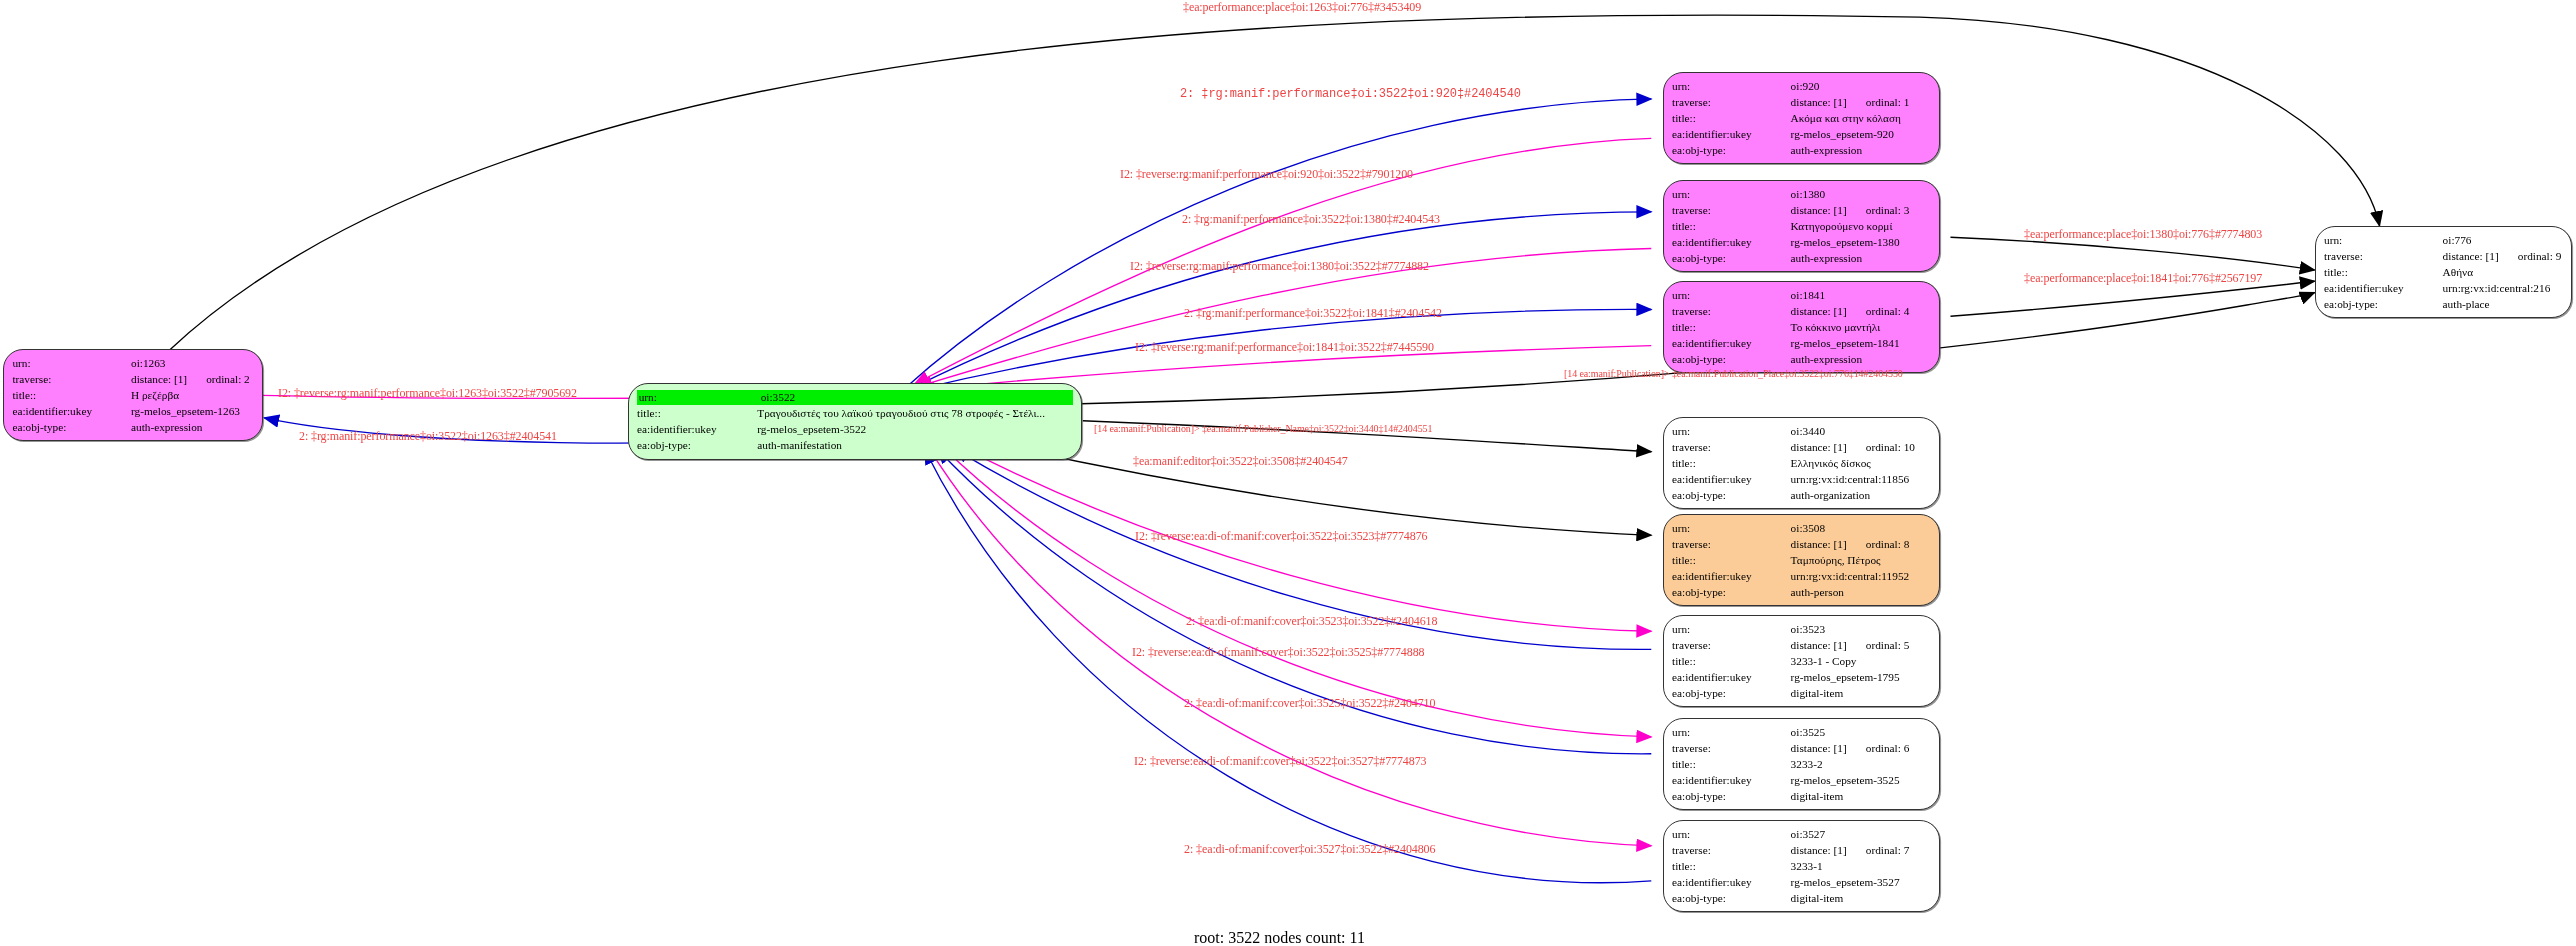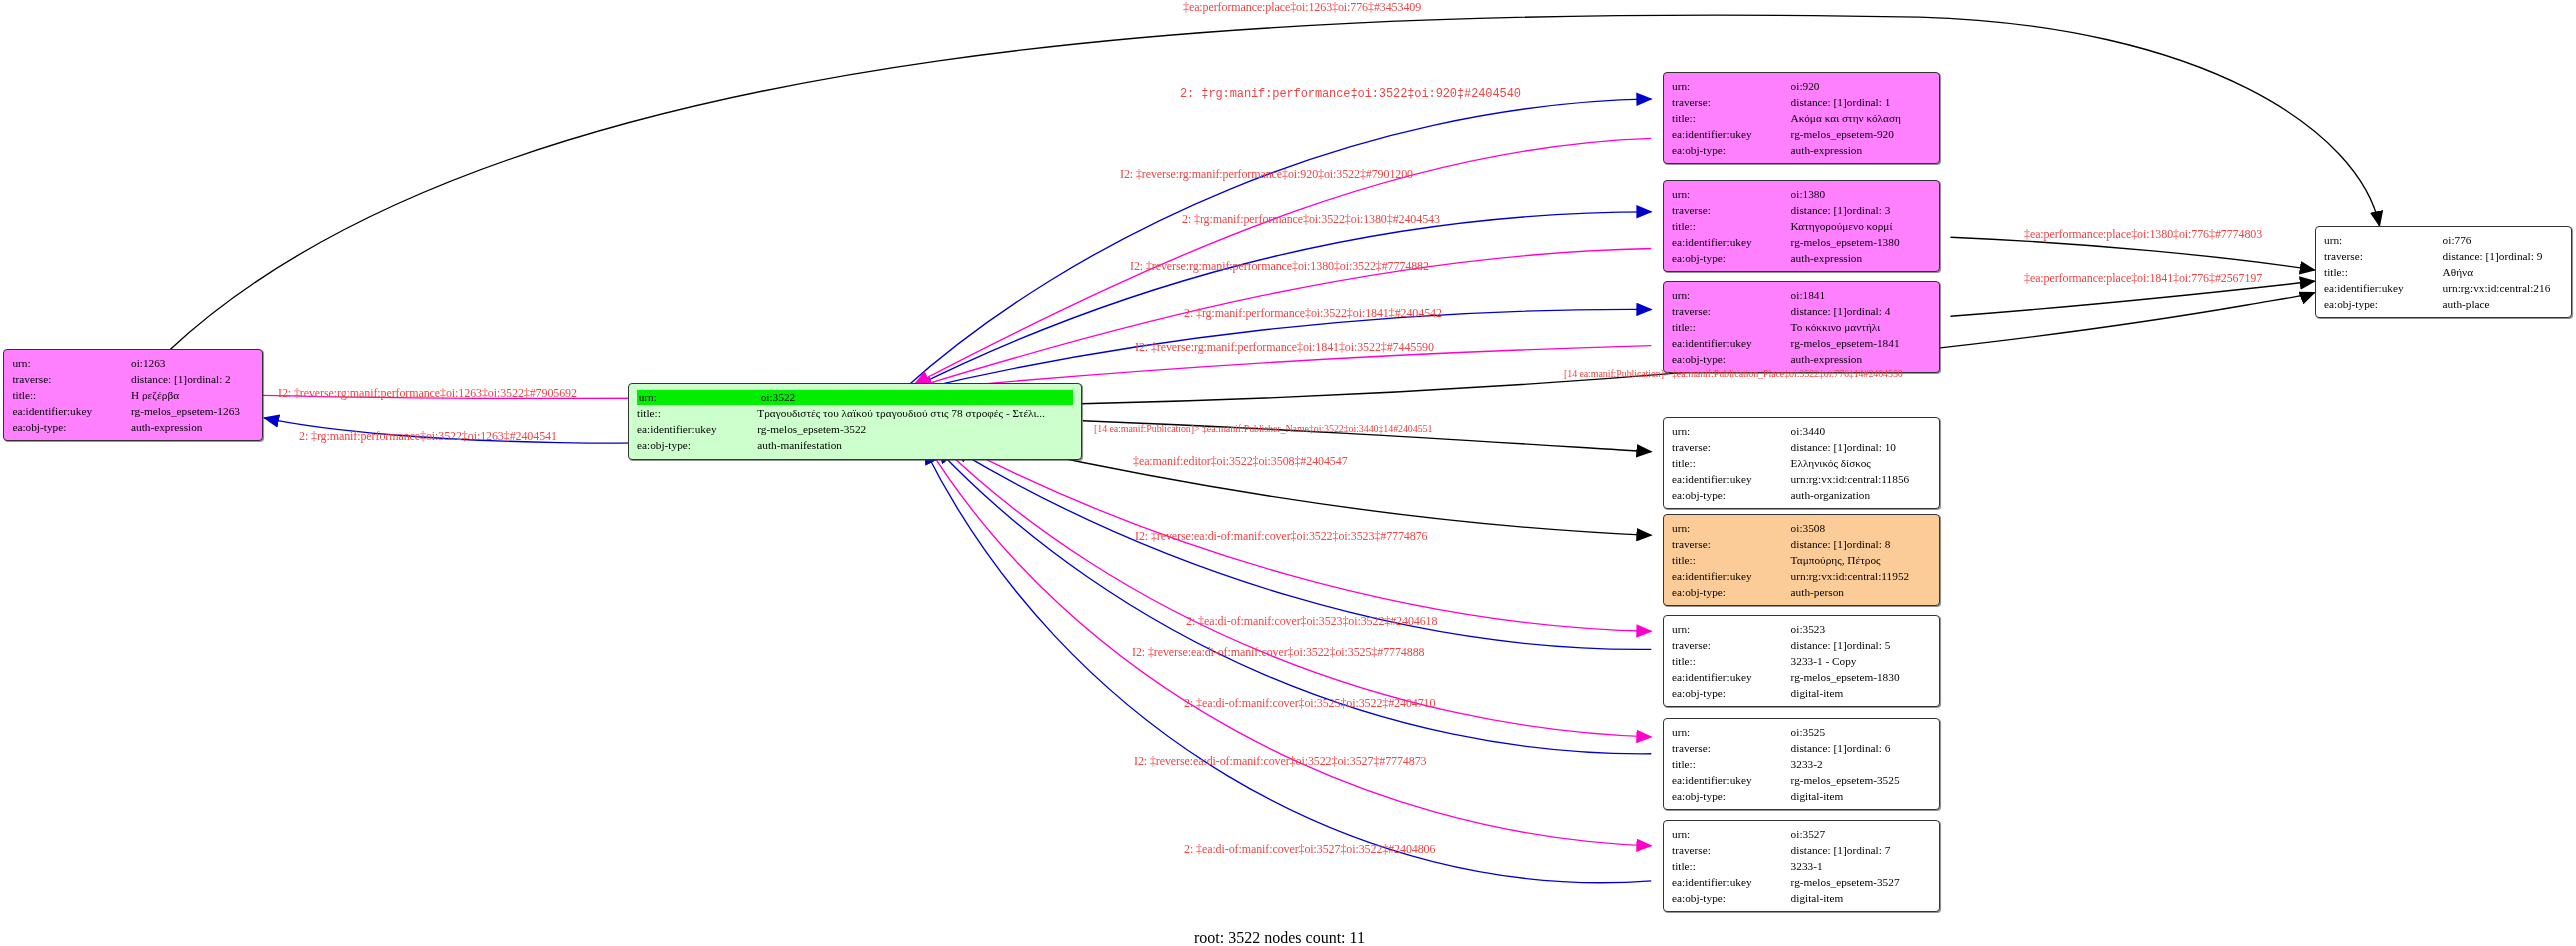--- a/index.html
+++ b/index.html
@@ -24,21 +24,21 @@
     left: 0;
     top: 0;
     width: 2576px;
     height: 947px;
     pointer-events: none;
   }
   .node {
     position: absolute;
     box-sizing: border-box;
     border: 1.1px solid #2b2b2b;
-    border-radius: 4px;
+    border-radius: 20px;
     background: #ffffff;
     padding: 5.6px 8px 5.6px 8px;
     box-shadow: 1.1px 1.1px 0 rgba(60,60,60,0.55);
   }
   .node.magenta { background: #ff80ff; border-color: #333333; }
   .node.orange  { background: #fbcc97; border-color: #333333; }
   .node.greenish{ background: #ccffcc; border-color: #333333; }
   .node.white   { background: #ffffff; border-color: #333333; }
 
   .node table {
@@ -47,21 +47,21 @@
     font-size: 11.3px;
     line-height: 1.30;
   }
   .node td {
     padding: 0.6px 0;
     vertical-align: top;
     white-space: nowrap;
   }
   .node td.k { width: 113px; padding-right: 5.6px; }
   .node td.v { }
-  .node .ord { }
+  .node .ord { padding-left: 19px; }
   .node tr.hl td {
     background: #00ee00;
   }
   .node tr.hl td.k { padding-left: 1.7px; }
   .node tr.hl td.v { padding-left: 3.4px; }
 
   .edge-label {
     position: absolute;
     font-size: 12px;
     line-height: 1;
@@ -376,21 +376,21 @@
         <td class="v">
           <span>distance: [1]</span><span class="ord">ordinal: 5</span>
         </td>
       </tr>
       <tr>
         <td class="k">title::</td>
         <td class="v">3233-1 - Copy</td>
       </tr>
       <tr>
         <td class="k">ea:identifier:ukey</td>
-        <td class="v">rg-melos_epsetem-1830</td>
+        <td class="v">rg-melos_epsetem-1795</td>
       </tr>
       <tr>
         <td class="k">ea:obj-type:</td>
         <td class="v">digital-item</td>
       </tr>
     </tbody>
       </table>
   </div>
 
   <div class="node white" style="left:1663px; top:718px; width:277px;">

